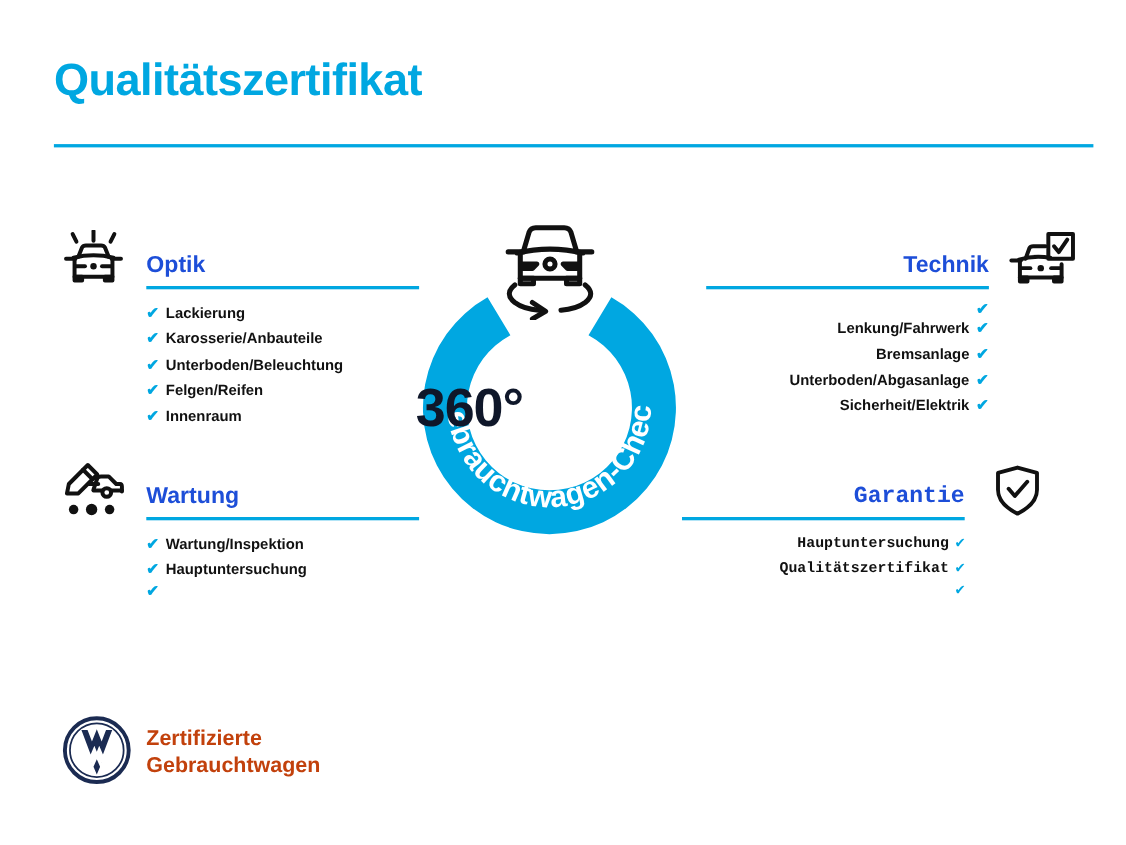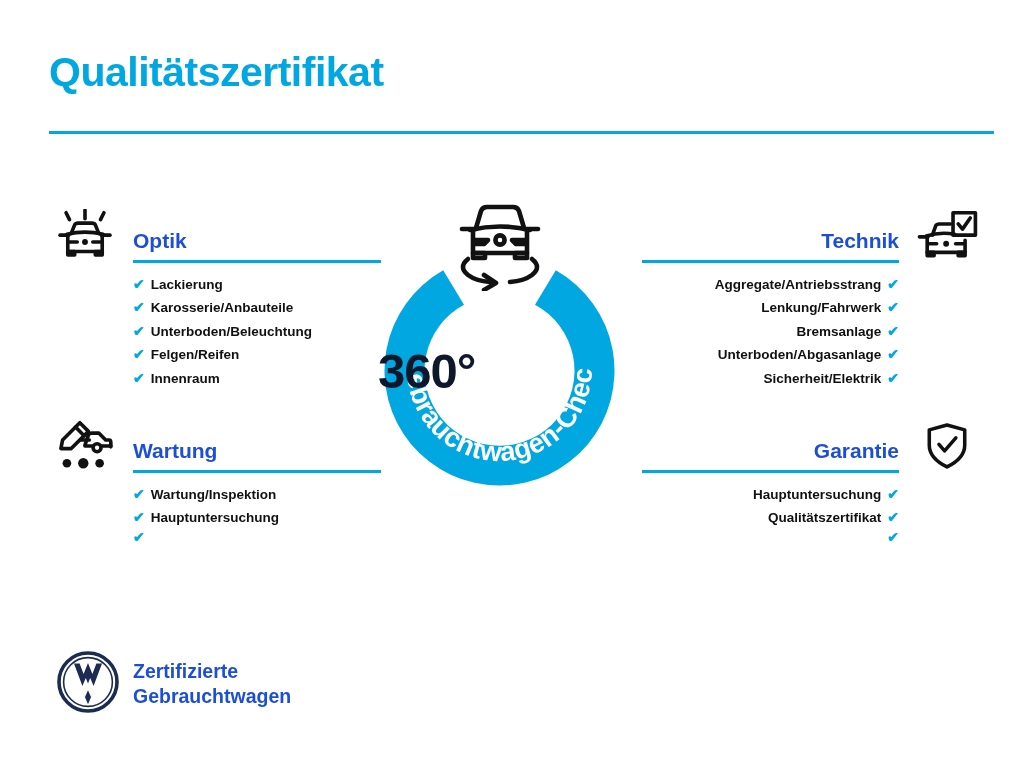--- a/index.html
+++ b/index.html
@@ -36,21 +36,21 @@
     background: #00A7E1;
   }
 
   
   .section {
     position: absolute;
   }
   .sec-optik    { left: 49px; top: 205px; width: 340px; }
   .sec-wartung  { left: 49px; top: 415px; width: 340px; }
   .sec-technik  { left: 638px; top: 205px; width: 345px; }
-  .sec-garantie { left: 638px; top: 415px; width: 345px; }
+  .sec-garantie { left: 616px; top: 415px; width: 345px; font-family: Liberation Mono, monospace; }
 
   .sec-head {
     position: relative;
     height: 68px;
   }
   .sec-icon {
     position: absolute;
     top: 0;
     width: 72px;
     height: 62px;
@@ -145,21 +145,21 @@
     width: 64px;
     height: 64px;
   }
   .vw-text {
     position: absolute;
     left: 133px;
     top: 659px;
     font-size: 19.5px;
     font-weight: bold;
     line-height: 25px;
-    color: #1d4ed8;
+    color: #c2410c;
   }
 </style>
 </head>
 <body>
 
 <div class="page-title">Qualitätszertifikat</div>
 <div class="title-rule"></div>
 
 <div class="section left sec-optik">
   <div class="sec-head">
@@ -262,21 +262,20 @@
           <path d="M49 17 L54 23 L63 10"></path>
         </g>
         <circle cx="35" cy="40" r="3.4" fill="#111"></circle>
       </svg>
     </span>
     <span class="sec-title">Technik</span>
     <span class="sec-underline"></span>
   </div>
   <ul class="check-list">
     <li>
-        <span>Aggregate/Antriebsstrang</span>
         <span class="tick">✔</span>
       </li>
     <li>
         <span>Lenkung/Fahrwerk</span>
         <span class="tick">✔</span>
       </li>
     <li>
         <span>Bremsanlage</span>
         <span class="tick">✔</span>
       </li>

